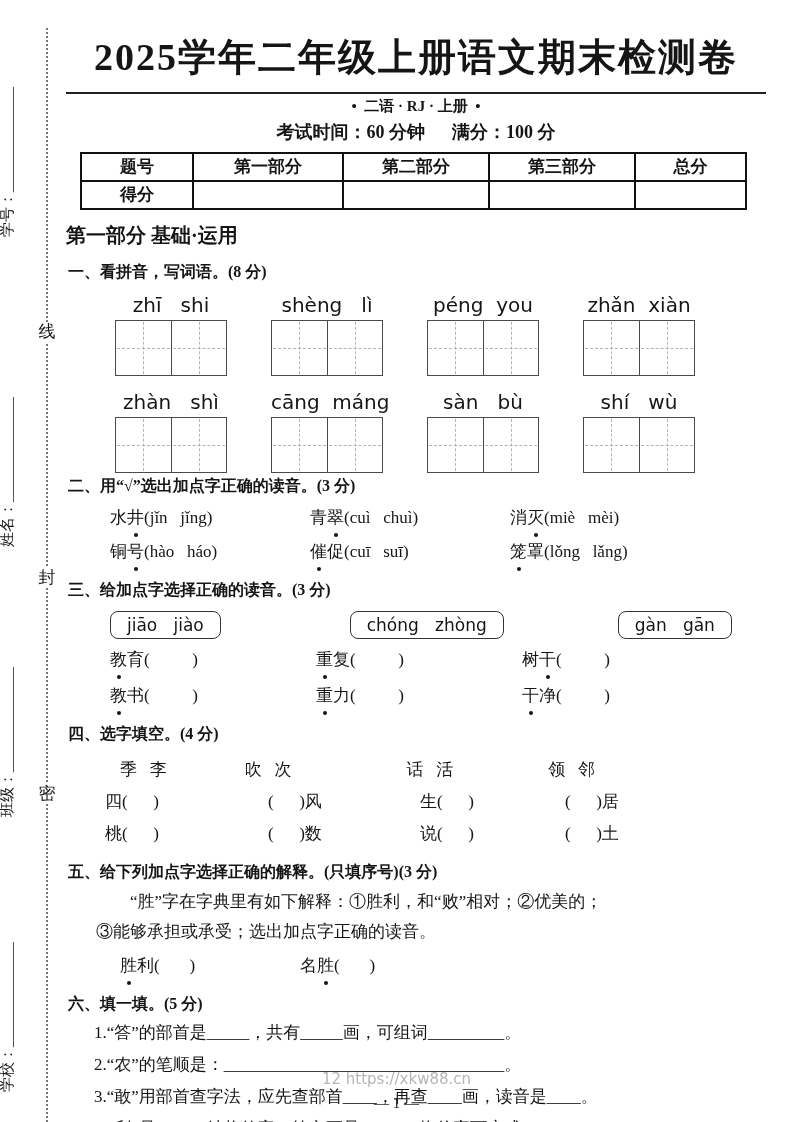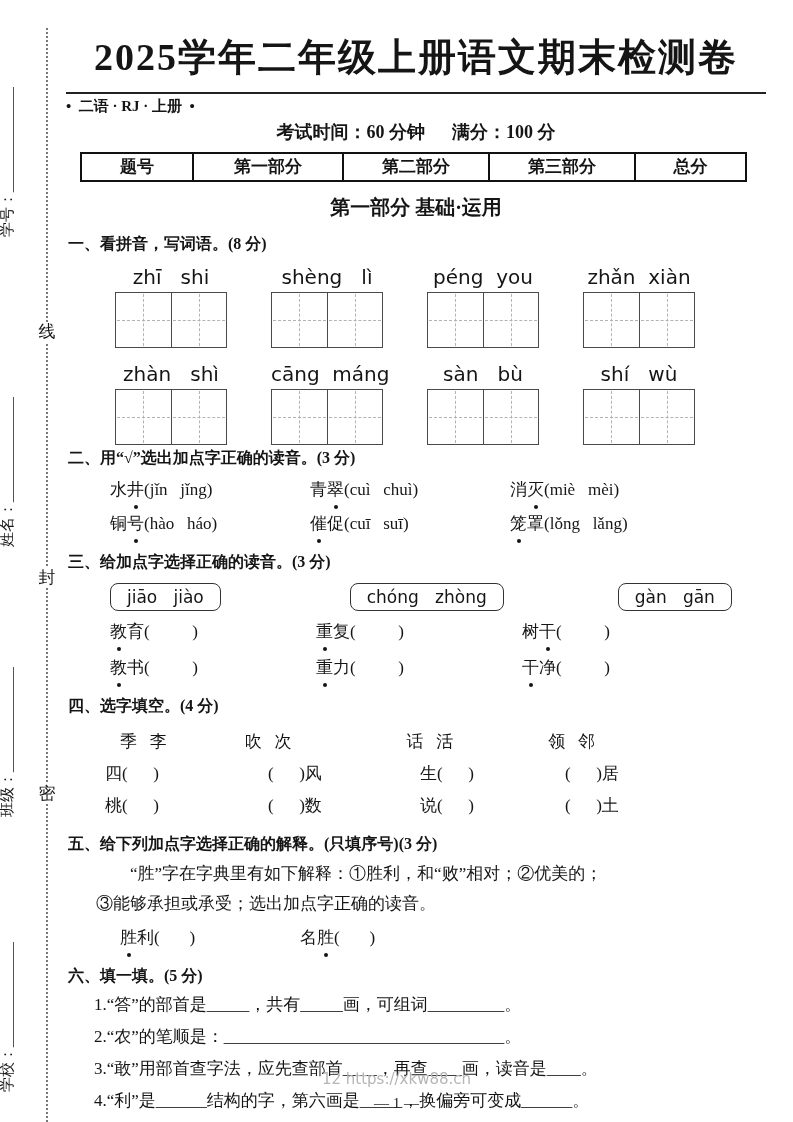--- a/index.html
+++ b/index.html
@@ -21,30 +21,30 @@
     position:absolute; left:16px; height:18px; line-height:18px;
     font-size:15px; white-space:pre;
     transform:rotate(-90deg); transform-origin:left bottom;
   }
 
   
   .content { position:absolute; left:66px; top:0; width:700px; padding-top:36px; }
 
   .title { font-size:38px; font-weight:bold; text-align:center; letter-spacing:2px; line-height:1.15; }
   .rule { border-top:2px solid #222; margin-top:12px; }
-  .edition { text-align:left; font-size:15px; font-weight:bold; margin-top:3px; white-space:pre; }
+  .edition { text-align:center; font-size:15px; font-weight:bold; margin-top:3px; white-space:pre; }
   .exam-info { text-align:center; font-size:18px; font-weight:bold; margin-top:4px; white-space:pre; }
 
   table.score-table { border-collapse:collapse; margin-top:8px; margin-left:14px; width:665px; table-layout:fixed; }
   table.score-table td {
     border:2px solid #111; height:28px; text-align:center;
     font-size:17px; font-weight:bold; padding:0 4px;
   }
 
-  .part-title { text-align:center; font-size:20px; font-weight:bold; margin-top:12px; }
+  .part-title { text-align:left; font-size:20px; font-weight:bold; margin-top:12px; }
 
   .q-title { font-size:16px; font-weight:bold; margin-top:10px; padding-left:2px; line-height:26px; white-space:pre; }
 
   
   .pinyin-row { display:flex; justify-content:space-between; width:580px; margin-left:49px; margin-top:8px; }
   .pinyin { width:112px; text-align:center; font-family:"DejaVu Sans", sans-serif; font-size:20px; white-space:pre; }
   .grid-row { display:flex; justify-content:space-between; width:580px; margin-left:49px; margin-top:3px; }
   .tian { width:112px; height:56px; border:1.6px solid #4a4a4a; display:flex; background:#fff; }
   .tian-cell { flex:1; position:relative; }
   .tian-cell + .tian-cell { border-left:1.6px solid #4a4a4a; }
@@ -133,20 +133,27 @@
           <col style="width:111px">
         </colgroup>
       <tbody>
           <tr>
         <td>题号</td>
         <td>第一部分</td>
         <td>第二部分</td>
         <td>第三部分</td>
         <td>总分</td>
       </tr>
+      <tr>
+        <td>得分</td>
+        <td></td>
+        <td></td>
+        <td></td>
+        <td></td>
+      </tr>
     </tbody>
       </table>
 
     <h2 class="part-title">第一部分 基础·运用</h2>
 
     <div class="q-title">一、看拼音，写词语。(8 分)</div>
     <div class="pinyin-row">
       <span class="pinyin">zhī   shi</span>
       <span class="pinyin">shèng   lì</span>
       <span class="pinyin">péng  you</span>

